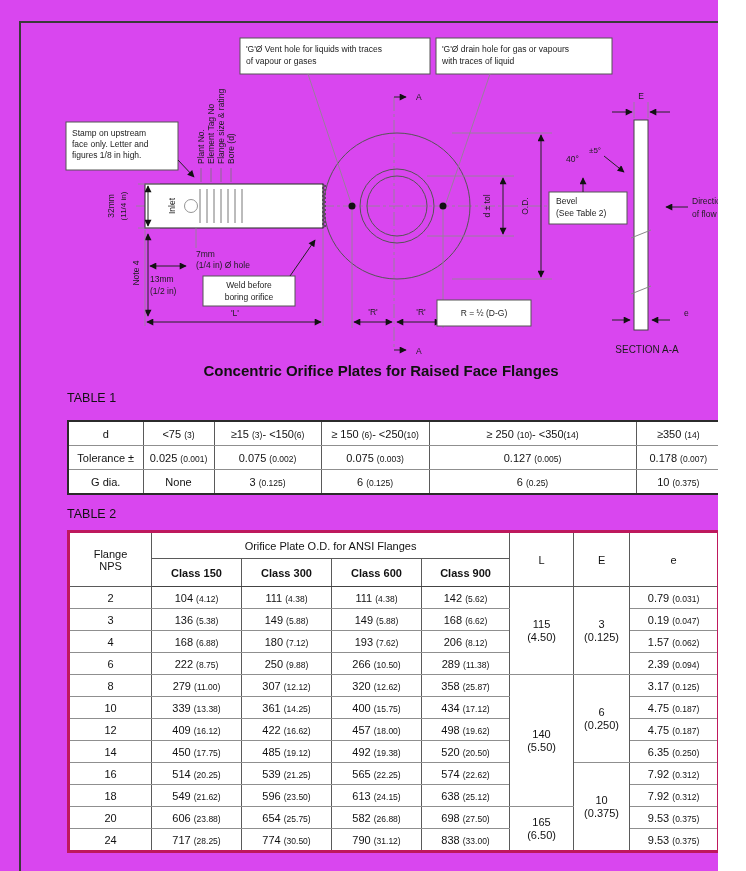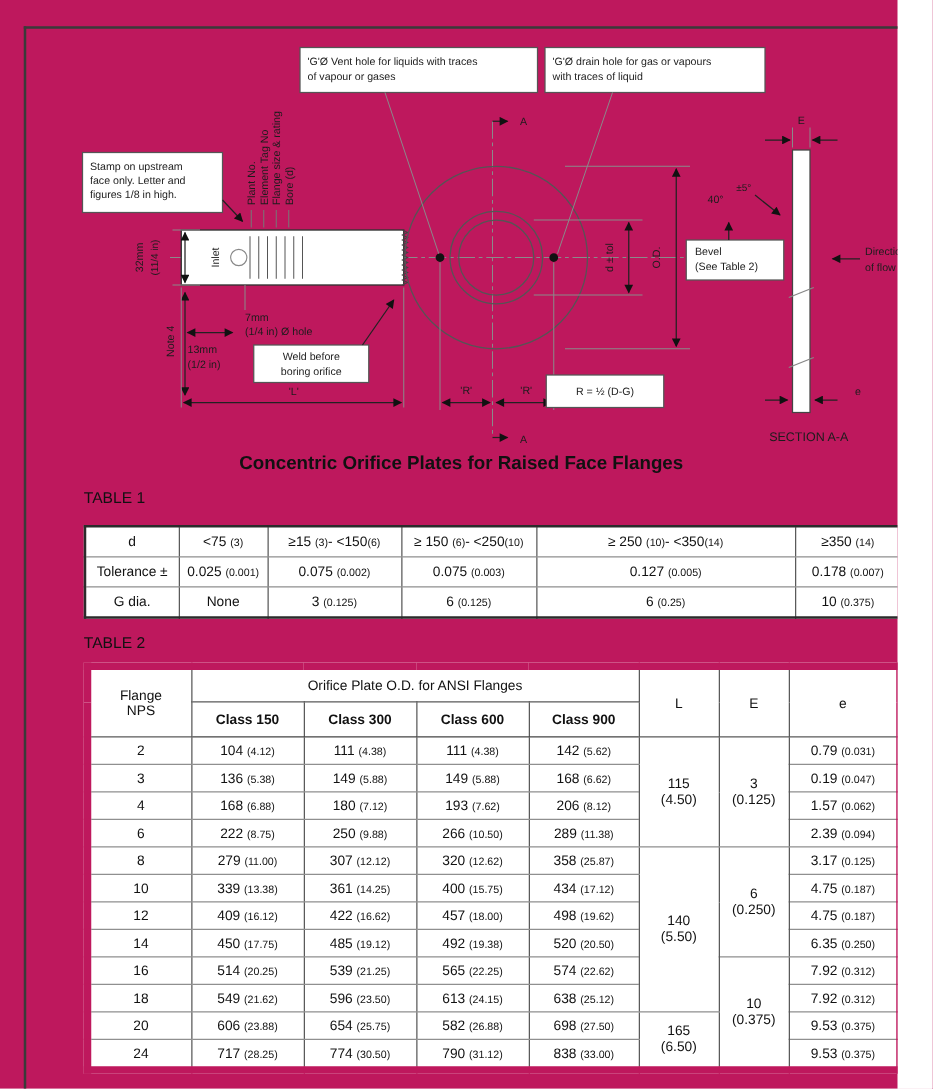--- a/index.html
+++ b/index.html
@@ -1,32 +1,32 @@
 <!DOCTYPE html>
 <html><head>
 <meta charset="utf-8">
 <style>
   html,body{margin:0;padding:0;background:#fff;}
-  #page{position:relative;width:718px;height:871px;background:#be185d;font-family:"Liberation Sans",sans-serif;color:#111;overflow:hidden;}
+  #page{position:relative;width:718px;height:871px;background:#d946ef;font-family:"Liberation Sans",sans-serif;color:#111;overflow:hidden;}
   .frame{position:absolute;left:19px;top:21px;width:721px;height:850px;border-left:2px solid #3a3a3a;border-top:2px solid #3a3a3a;border-right:1px solid #999;}
   svg{position:absolute;left:0;top:0;}
   svg text{font-family:"Liberation Sans",sans-serif;fill:#1c1c1c;}
   .t85{font-size:8.5px;} .t8{font-size:8px;} .t10{font-size:10px;}
   .thin{stroke:#8a8a8a;stroke-width:0.8;} .med{stroke:#444;stroke-width:1;}
   .dim{stroke:#222;stroke-width:1;fill:none;}
   .box{fill:#fff;stroke:#555;stroke-width:1;}
-  .page-title{position:absolute;left:19px;top:362px;width:700px;text-align:center;font-size:15px;font-weight:bold;color:#111;}
+  .page-title{position:absolute;left:19px;top:362px;width:700px;text-align:center;font-size:15px;font-weight:bold;color:#111;padding-left:12px;}
   .tbl-heading{position:absolute;left:67px;font-size:12.5px;font-weight:normal;color:#111;}
   table{border-collapse:collapse;table-layout:fixed;position:absolute;background:#fff;}
   td,th{font-weight:normal;font-size:11px;text-align:center;vertical-align:middle;padding:0 2px;
         border-left:1px solid #5a5a5a;border-right:1px solid #5a5a5a;
         border-top:1px solid #8f8f8f;border-bottom:1px solid #8f8f8f;color:#111;}
   #table1{left:67px;top:420px;width:653px;border:2px solid #2b2b2b;}
   #table1 td{height:23px;}
-  #table2{left:67px;top:530px;width:650px;border:6px solid #be185d;}
+  #table2{left:67px;top:530px;width:650px;border:3px solid #be185d;}
   #table2 td{height:21px;}
   #table2 tr.hdr1 td{height:25px;border-bottom:1px solid #5a5a5a;}
   #table2 tr.hdr2 td{height:27px;border-bottom:1.5px solid #444;font-weight:bold;}
   .sub{font-size:8.5px;} 
   .lcell div,.ecell div{line-height:13px;}
   .note-line{position:absolute;left:67px;top:893px;font-size:10.5px;color:#111;}
   .note-line b{font-weight:bold;margin-right:6px;}
 </style>
 </head>
 <body>

